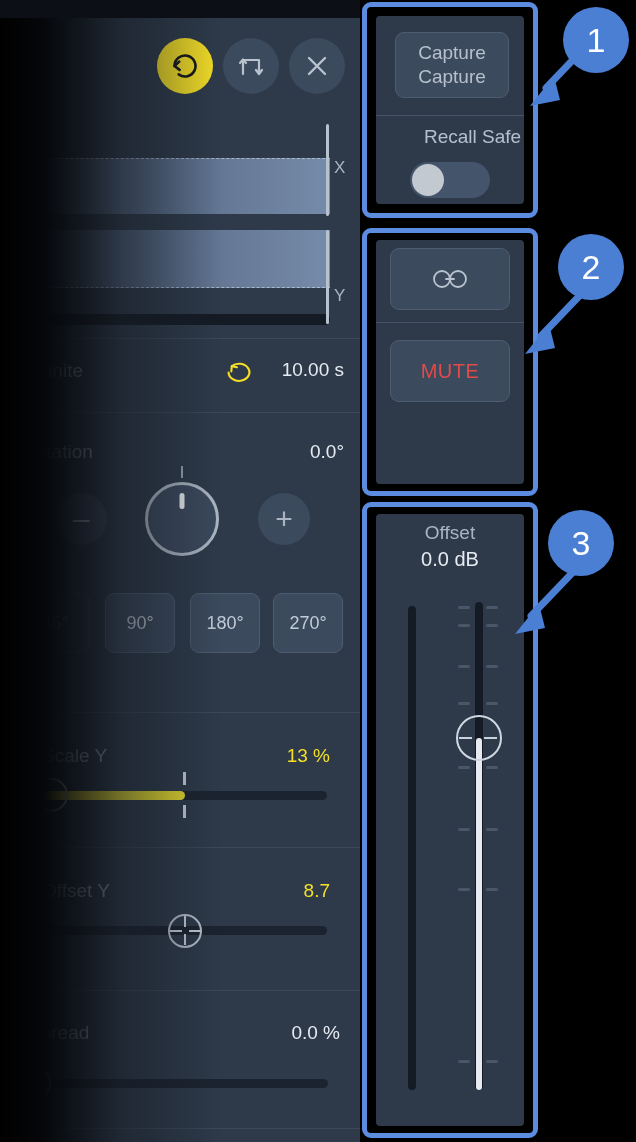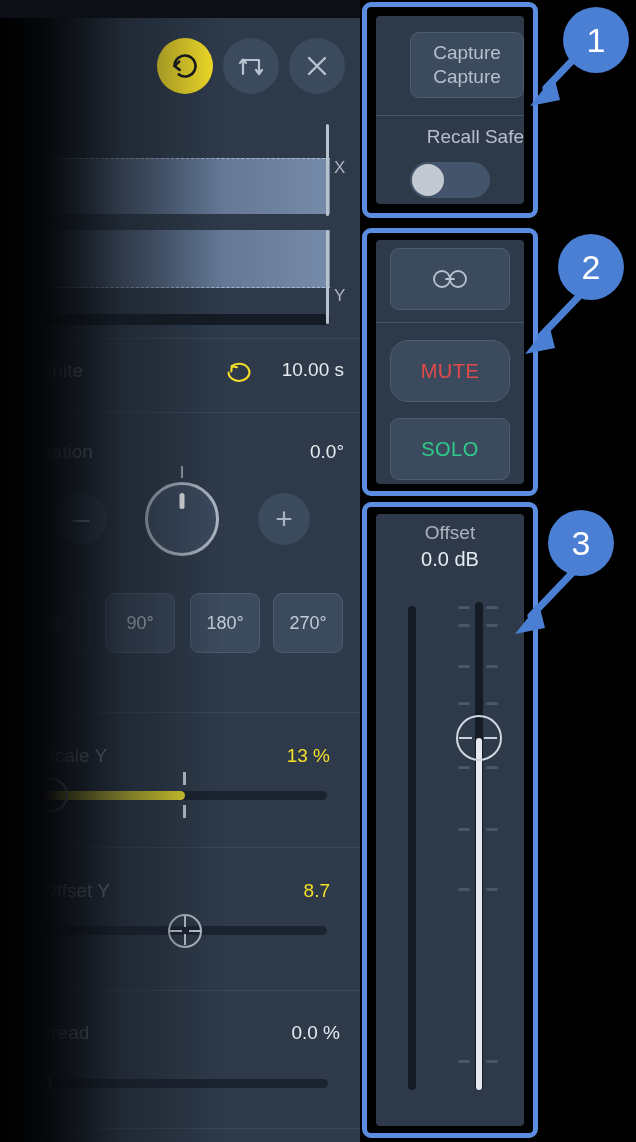--- a/index.html
+++ b/index.html
@@ -95,21 +95,21 @@
   
   #right-col{ position:absolute; left:360px; top:0; width:276px; height:1142px; background:#000; }
 
   .grp-outline{ position:absolute; border:5px solid #5b8ce0; border-radius:9px; }
   .grp-inner{ position:absolute; background:#2e3a4a; border-radius:4px; }
 
   .panel-btn{ position:absolute; border-radius:9px; background:#3c4a5e; border:1px solid #4d5c70;
     display:flex; align-items:center; justify-content:center; text-align:center; }
 
   #snapshot-btn{ font-size:19px; color:#b6c0cc; line-height:1.25; }
-  #recall-label{ position:absolute; font-size:19px; color:#b6c0cc; text-align:right; width:100%; }
+  #recall-label{ position:absolute; font-size:19px; color:#b6c0cc; text-align:left; width:100%;margin-left:48px; }
   #toggle{ position:absolute; width:80px; height:36px; border-radius:18px; background:#44546a; }
   #toggle-knob{ position:absolute; left:2px; top:2px; width:32px; height:32px; border-radius:50%; background:#c3c9d0; }
 
   #mute-btn{ color:#e34a4a; font-size:20px; letter-spacing:.5px; }
   #solo-btn{ color:#2ecc8a; font-size:20px; letter-spacing:.5px; }
 
   #level-title{ position:absolute; width:100%; text-align:center; font-size:19px; color:#aab4c1; }
   #level-value{ position:absolute; width:100%; text-align:center; font-size:20px; color:#e6ebf1; }
 
   .meter-bar{ position:absolute; width:8px; border-radius:4px; background:#151b24; }
@@ -227,21 +227,21 @@
 
   <div id="left-fade"></div>
   <div id="topbar"></div>
 </div>
 
 <div id="right-col">
 
   <div class="grp-outline" style="left:2px; top:2px; width:176px; height:216px;"></div>
   <div class="grp-inner" style="left:16px; top:16px; width:148px; height:188px;"></div>
 
-  <div class="panel-btn" id="snapshot-btn" style="left:50px; top:32px; width:114px; height:66px; flex-direction:column;">
+  <div class="panel-btn" id="snapshot-btn" style="left:35px; top:32px; width:114px; height:66px; flex-direction:column;">
     <span>Capture</span>
     <span>Capture</span>
   </div>
   <div style="position:absolute; left:16px; top:115px; width:148px; height:1px; background:#46536a;"></div>
   <div style="position:absolute; left:16px; top:126px; width:148px;">
     <div id="recall-label">Recall Safe</div>
   </div>
   <div id="toggle" style="left:50px; top:162px;">
     <div id="toggle-knob"></div>
   </div>
@@ -251,22 +251,21 @@
 
   <div class="panel-btn" style="left:30px; top:248px; width:120px; height:62px;">
     <svg width="44" height="24" viewBox="0 0 44 24">
       <circle cx="14" cy="12" r="8" fill="none" stroke="#b9c3cf" stroke-width="1.8"></circle>
       <circle cx="30" cy="12" r="8" fill="none" stroke="#b9c3cf" stroke-width="1.8"></circle>
       <path d="M18 12 L26 12" stroke="#b9c3cf" stroke-width="1.8" stroke-linecap="round"></path>
     </svg>
   </div>
   <div style="position:absolute; left:16px; top:322px; width:148px; height:1px; background:#46536a;"></div>
 
-  <div class="panel-btn" id="mute-btn" style="left:30px; top:340px; width:120px; height:62px;border-radius:18px;">MUTE</div>
-  <div class="panel-btn" id="solo-btn" style="left:30px; top:418px; width:120px; height:62px;">SOLO</div>
+  <div class="panel-btn" id="mute-btn" style="left:30px; top:340px; width:120px; height:62px;">MUTE</div>
 
   <div class="grp-outline" style="left:2px; top:502px; width:176px; height:636px;"></div>
   <div class="grp-inner" style="left:16px; top:514px; width:148px; height:612px;"></div>
 
   <div style="position:absolute; left:16px; top:522px; width:148px;">
     <div id="level-title">Offset</div>
   </div>
   <div style="position:absolute; left:16px; top:548px; width:148px;">
     <div id="level-value">0.0 dB</div>
   </div>

